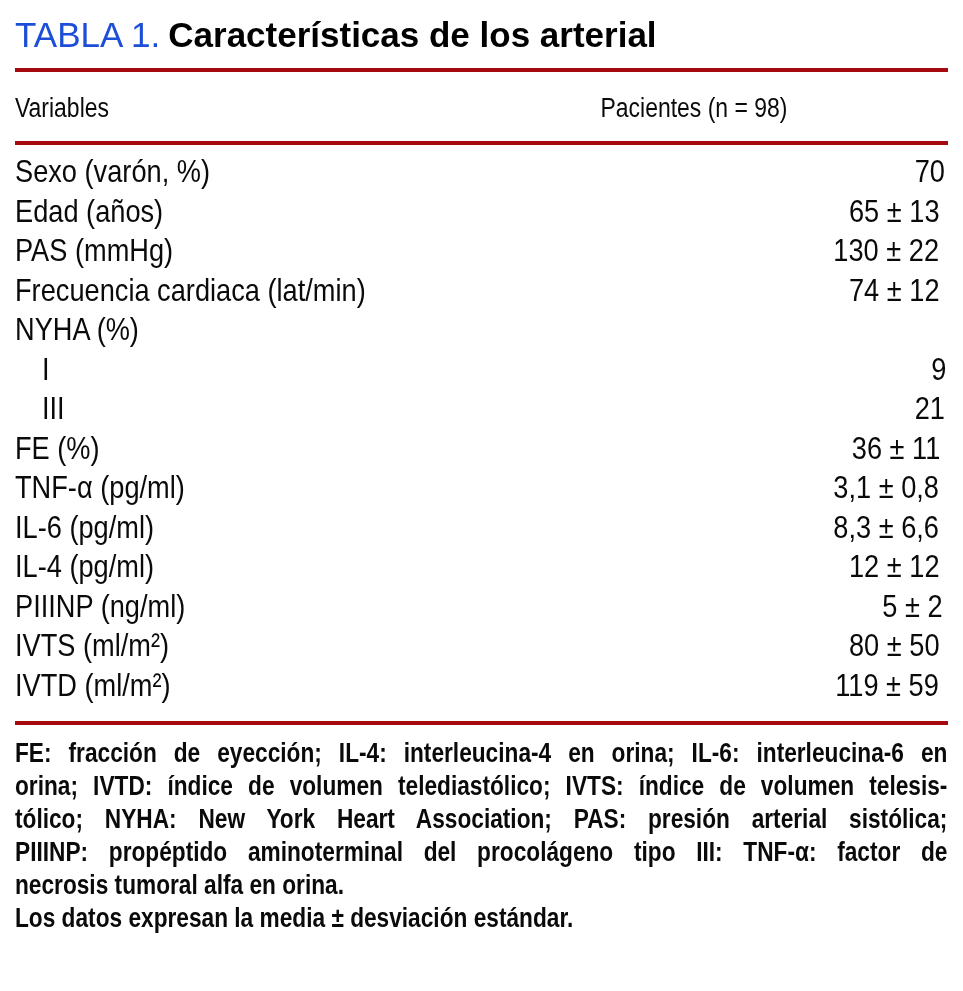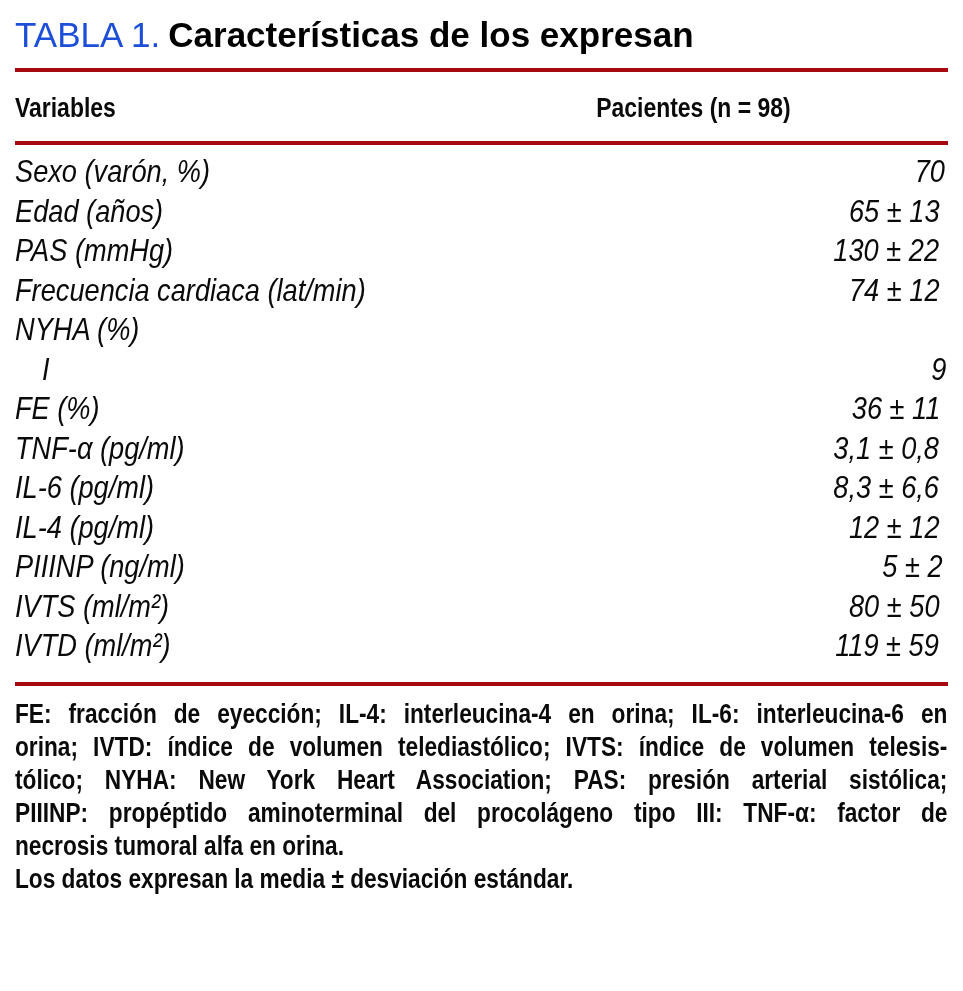--- a/index.html
+++ b/index.html
@@ -56,27 +56,27 @@
     width: 100%;
     border-collapse: collapse;
     table-layout: fixed;
   }
   col.c1 { width: 45.5%; }
   col.c2 { width: 54.5%; }
 
   .head-table td {
     padding: 21px 0 17px 0;
     font-size: 27px;
-    font-weight: 700;
+    font-weight: 400;
     vertical-align: middle;
   }
   .head-table td.lbl { text-align: left; }
   .head-table td.val { text-align: center; }
 
-  .body-table { margin-top: 7px; font-style: italic; }
+  .body-table { margin-top: 7px; }
   .body-table td {
     height: 39.5px;
     font-size: 32px;
     vertical-align: middle;
     padding: 0;
   }
   .body-table td.lbl { text-align: left; }
   .body-table td.val { text-align: right; }
   .body-table tr.ind td.lbl { padding-left: 27px; }
 
@@ -103,21 +103,21 @@
     text-align: justify;
     text-align-last: justify;
   }
 </style>
 </head>
 <body>
 
 <div class="page">
 
   <div class="title">
-    <span class="tnum">TABLA 1.</span><span class="tcap">Características de los expresan</span>
+    <span class="tnum">TABLA 1.</span><span class="tcap">Características de los arterial</span>
   </div>
 
   <div class="rule"></div>
 
   <table class="head-table">
     <colgroup>
         <col class="c1">
         <col class="c2">
       </colgroup>
     <tbody>
@@ -153,20 +153,24 @@
       <td class="val"><span class="cx cent">74 ± 12</span></td>
     </tr>
     <tr>
       <td class="lbl"><span class="cx left">NYHA (%)</span></td>
       <td class="val"><span class="cx cent"></span></td>
     </tr>
     <tr class="ind">
       <td class="lbl"><span class="cx left">I</span></td>
       <td class="val"><span class="cx cent">9</span></td>
     </tr>
+    <tr class="ind">
+      <td class="lbl"><span class="cx left">III</span></td>
+      <td class="val"><span class="cx cent">21</span></td>
+    </tr>
     <tr>
       <td class="lbl"><span class="cx left">FE (%)</span></td>
       <td class="val"><span class="cx cent">36 ± 11</span></td>
     </tr>
     <tr>
       <td class="lbl"><span class="cx left">TNF-α (pg/ml)</span></td>
       <td class="val"><span class="cx cent">3,1 ± 0,8</span></td>
     </tr>
     <tr>
       <td class="lbl"><span class="cx left">IL-6 (pg/ml)</span></td>

